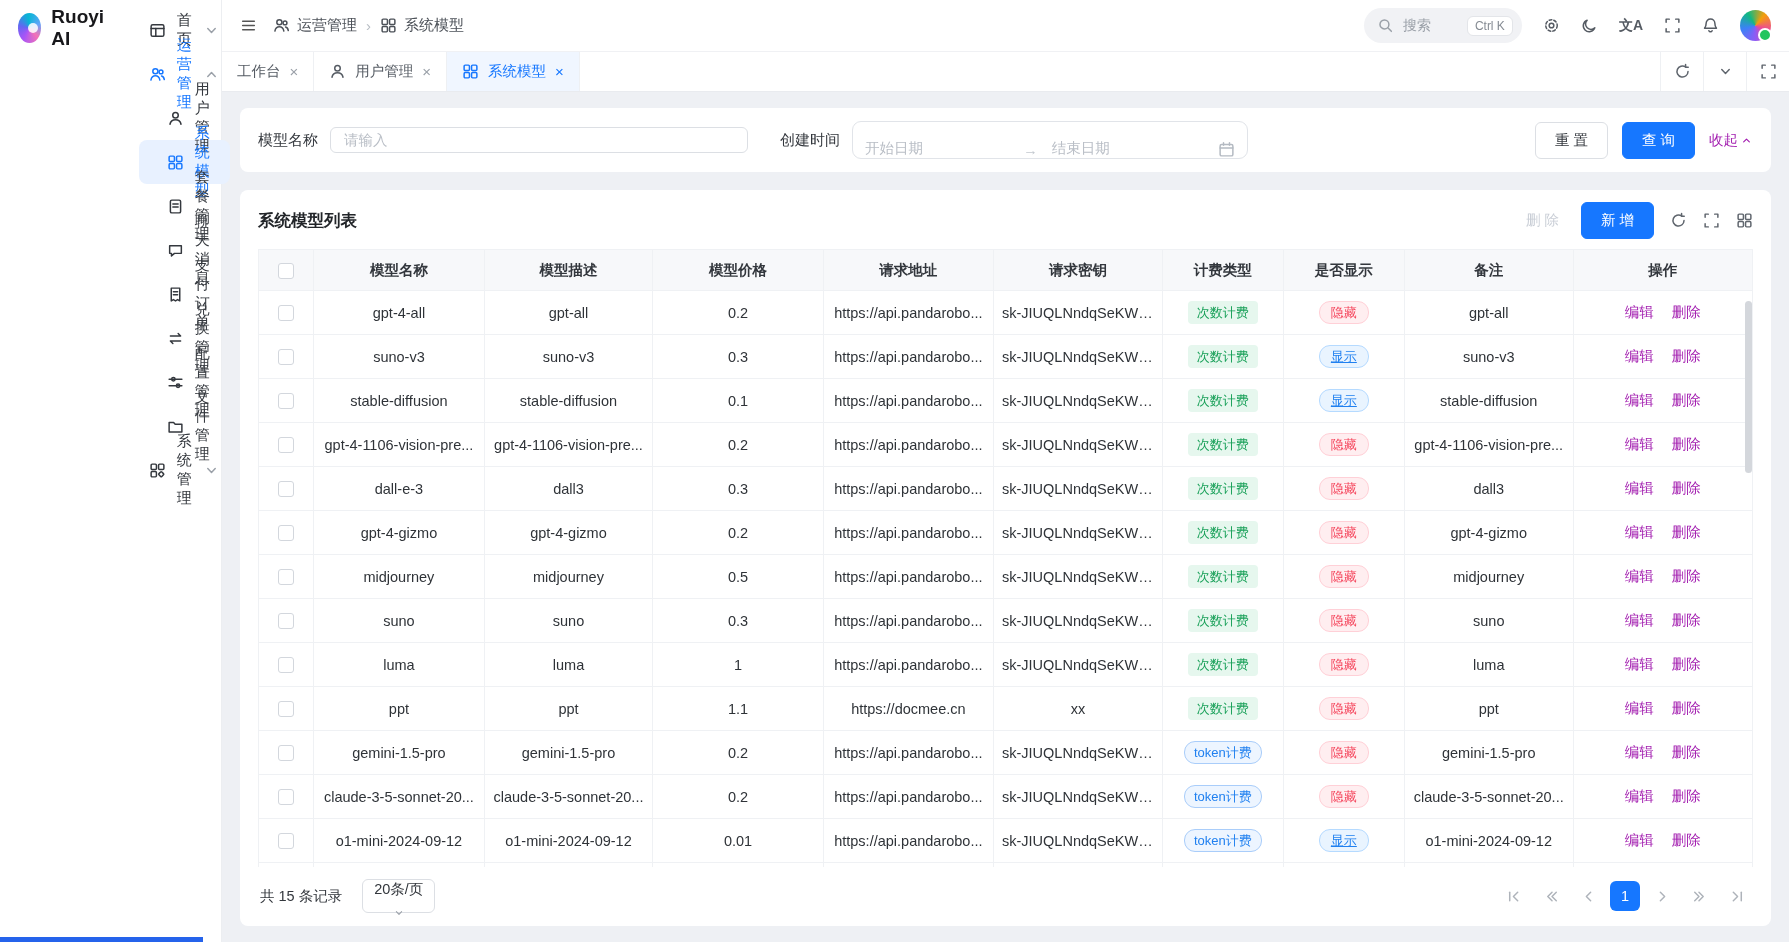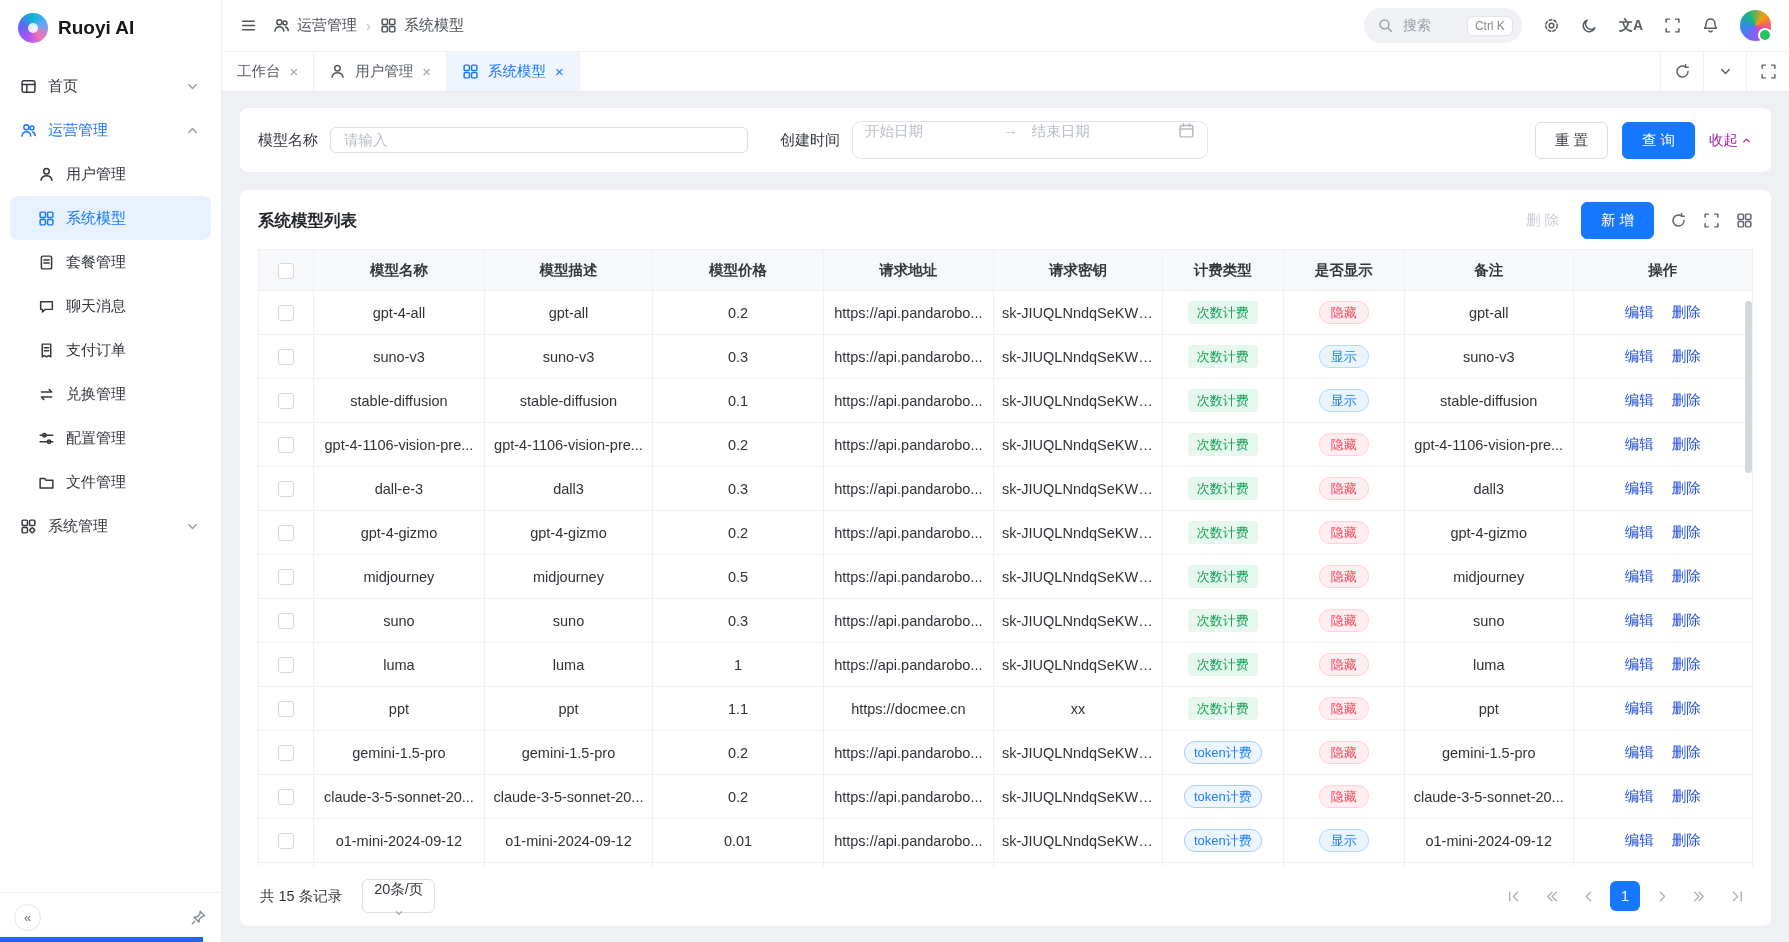--- a/index.html
+++ b/index.html
@@ -4,21 +4,21 @@
 <style>
   * { box-sizing: border-box; margin: 0; padding: 0; }
   html, body { width: 1789px; height: 942px; overflow: hidden; }
   body {
     font-family: "Liberation Sans", "DejaVu Sans", sans-serif;
     font-size: 15px; color: #333; background: #eef0f4; position: relative;
   }
   .app { display: flex; height: 100%; }
 
   
-  .sidebar { width: 222px; background: #fff; border-right: 1px solid #eceef1; display: flex; flex-direction: column; flex-shrink: 0; }
+  .sidebar { width: 222px; background: #fff; border-right: 1px solid #eceef1; display: flex; flex-direction: row; flex-shrink: 0; }
   .logo { height: 56px; display: flex; align-items: center; gap: 10px; padding: 0 18px; cursor: pointer; }
   .logo-mark { width: 30px; height: 30px; border-radius: 50%;
     background: conic-gradient(from 210deg, #a855f7, #6366f1, #06b6d4, #60a5fa, #f472b6, #a855f7); position: relative; }
   .logo-mark::after { content:''; position:absolute; left:10px; top:10px; width:10px; height:10px; border-radius:50%; background:rgba(255,255,255,.85); }
   .logo-text { font-size: 19px; font-weight: 700; color: #18181b; }
   .nav { flex: 1; padding: 8px 10px 0; }
   .nav-group, .nav-item { height: 44px; display: flex; align-items: center; gap: 11px; padding: 0 10px; border-radius: 8px; cursor: pointer; color: #34383e; }
   .nav-item { padding-left: 28px; }
   .nav-group .chev { margin-left: auto; color: #9aa0a8; }
   .nav-blue { color: #1677ff; }
@@ -56,21 +56,21 @@
   .tab-ctrl { width: 43px; display: flex; align-items: center; justify-content: center; border-left: 1px solid #eef0f3; color: #5f656d; cursor: pointer; }
 
   .content { flex: 1; min-height: 0; padding: 16px 18px; display: flex; flex-direction: column; gap: 18px; }
 
   
   .filter-card { background: #fff; border-radius: 8px; padding: 13px 18px; display: flex; align-items: center; flex-shrink: 0; }
   .f-label { color: #33373d; margin-right: 12px; }
   .f-input { width: 418px; height: 26px; border: 1px solid #dcdfe4; border-radius: 6px; padding: 0 13px; font-size: 14.5px; color: #333; outline: none; }
   .f-input::placeholder { color: #b9bec6; }
   .date-label { margin-left: 32px; }
-  .date-range { width: 356px; height: 38px; border: 1px solid #e1e4e9; border-radius: 9px; display: flex; align-items: flex-start; padding: 0 12px; color: #b9bec6; font-size: 14.5px; cursor: pointer; background: #fff; }
+  .date-range { width: 396px; height: 38px; border: 1px solid #e1e4e9; border-radius: 9px; display: flex; align-items: flex-end; padding: 0 12px; color: #b9bec6; font-size: 14.5px; cursor: pointer; background: #fff; }
   .date-range .dr-start, .date-range .dr-end { flex: 1; }
   .date-range .dr-end { text-align: left; padding-left: 14px; }
   .dr-arrow { color: #c3c8cf; }
   .dr-cal { color: #b4bac2; margin-left: 8px; display: flex; }
   .filter-right { margin-left: auto; display: flex; align-items: center; gap: 14px; }
   .btn { height: 37px; padding: 0 19px; border-radius: 6px; font-size: 14.5px; cursor: pointer; display: inline-flex; align-items: center; justify-content: center; }
   .btn-default { background: #fff; border: 1px solid #dcdfe4; color: #33373d; }
   .btn-primary { background: #1677ff; border: 1px solid #1677ff; color: #fff; }
   .collapse-link { color: #a21caf; display: flex; align-items: center; gap: 2px; cursor: pointer; font-size: 14.5px; }
 
@@ -86,22 +86,22 @@
   table { width: 100%; table-layout: fixed; border-collapse: collapse; font-size: 14.5px; color: #2f3338; }
   th, td { border: 1px solid #eff1f4; text-align: center; overflow: hidden; white-space: nowrap; }
   th { background: #f7f8fa; height: 41px; font-weight: 600; color: #33373d; }
   td { height: 44px; padding: 0 8px; }
   td.ellip { text-overflow: ellipsis; }
   .checkbox { display: inline-block; width: 16px; height: 16px; border: 1.5px solid #d3d7dd; border-radius: 3px; background: #fff; vertical-align: middle; cursor: pointer; }
   .tag { display: inline-block; font-size: 13px; line-height: 1; white-space: nowrap; }
   .tag-count { background: #e6f7ee; color: #18a058; padding: 5px 9px; border-radius: 4px; }
   .tag-token { background: #edf5ff; color: #2080f0; border: 1px solid #a9cdfa; padding: 4px 9px; border-radius: 11px; }
   .tag-hide  { background: #ffeef0; color: #f5455c; border: 1px solid #ffd0d7; padding: 4px 11px; border-radius: 11px; }
-  .tag-show  { background: #e9f4ff; color: #2080f0; border: 1px solid #b5daff; padding: 4px 11px; border-radius: 11px; }
-  .op-link { color: #1d4ed8; cursor: pointer; margin: 16px 7px; text-decoration: none; }
+  .tag-show  { background: #e9f4ff; color: #2080f0; border: 1px solid #b5daff; padding: 4px 11px; border-radius: 11px; text-decoration: underline; }
+  .op-link { color: #a21caf; cursor: pointer; margin: 16px 7px; text-decoration: none; }
   .v-scrollbar { position: absolute; right: 1px; top: 52px; width: 7px; height: 172px; background: #d4d7dc; border-radius: 4px; }
 
   .pagination { display: flex; align-items: center; padding: 12px 2px 8px; color: #33373d; font-size: 14.5px; flex-shrink: 0; }
   .pg-total { margin-right: 20px; }
   .page-size { display: flex; align-items: center; gap: 8px; border: 1px solid #dcdfe4; border-radius: 6px; height: 34px; padding: 0 11px; cursor: pointer; color: #33373d; flex-direction: column; }
   .page-size .chev { color: #9aa0a8; }
   .pg-right { margin-left: auto; display: flex; align-items: center; gap: 7px; color: #aeb3ba; }
   .pg-btn { width: 30px; height: 30px; display: flex; align-items: center; justify-content: center; cursor: pointer; }
   .pg-current { width: 30px; height: 30px; background: #1677ff; color: #fff; border-radius: 6px; display: flex; align-items: center; justify-content: center; font-size: 14.5px; cursor: pointer; }
 

